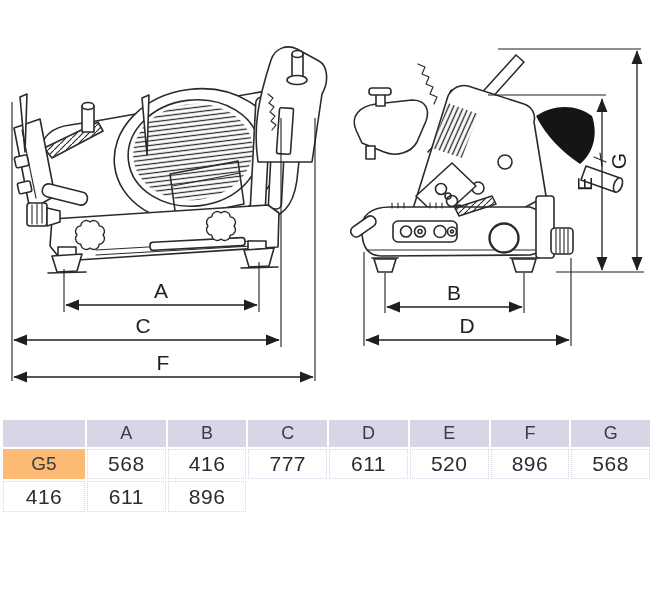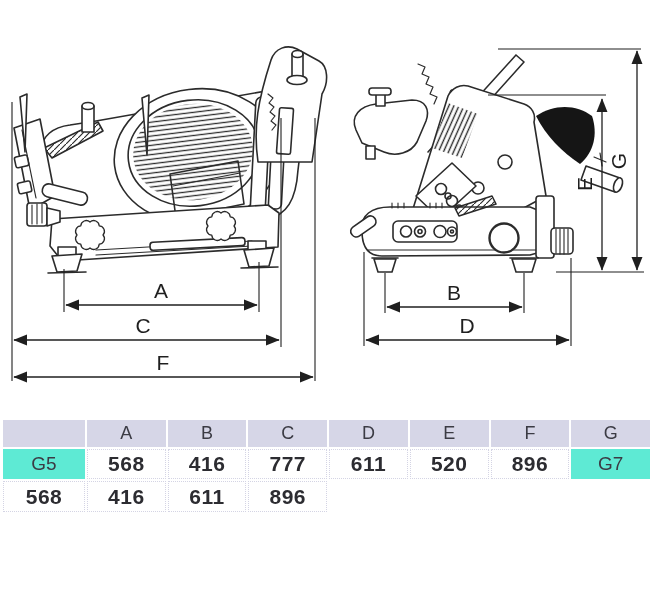--- a/index.html
+++ b/index.html
@@ -5,23 +5,23 @@
   html,body{margin:0;padding:0;background:#fff;}
   .page{position:relative;width:652px;height:590px;background:#fff;overflow:hidden;
         font-family:"Liberation Sans",sans-serif;}
   .drawing{position:absolute;top:0;left:0;}
   .dim-label{font-family:"Liberation Sans",sans-serif;font-size:21px;fill:#1f1f1f;}
   .spec-table{position:absolute;top:420px;left:3px;width:647px;
       display:grid;grid-template-columns:82px repeat(7,1fr);
       grid-template-rows:27px 30px 31px;gap:2px;}
   .cell{display:flex;align-items:center;justify-content:center;color:#33333b;}
   .cell.hdr{background:#d6d6e7;font-size:18px;color:#3b3b44;}
-  .cell.lbl{background:#5eead4;font-size:19px;color:#3b3b44;}
+  .cell.lbl{background:#fdba74;font-size:19px;color:#3b3b44;}
   .cell.val{background:#fff;border:1px dotted #d4d4e4;font-size:21px;color:#2c2c31;
-            letter-spacing:.5px;font-weight:bold;}
+            letter-spacing:.5px;}
 </style>
 </head>
 <body>
 
 <div class="page">
 
 <svg class="drawing" width="652" height="415" viewBox="0 0 652 415">
   <defs>
     <marker id="arr" viewBox="0 0 10 8" refX="9.5" refY="4" markerWidth="11" markerHeight="8.5" orient="auto-start-reverse">
           <path d="M0,0 L10,4 L0,8 Z" fill="#1f1f1f"></path>
@@ -214,20 +214,19 @@
   <div class="cell hdr">G</div>
 
   <div class="cell lbl">G5</div>
   <div class="cell val">568</div>
   <div class="cell val">416</div>
   <div class="cell val">777</div>
   <div class="cell val">611</div>
   <div class="cell val">520</div>
   <div class="cell val">896</div>
 
-  <div class="cell lbl">G7</div>
   <div class="cell val">568</div>
   <div class="cell val">416</div>
   <div class="cell val">611</div>
   <div class="cell val">896</div>
 </div>
 
 </div>
 
 </body></html>

